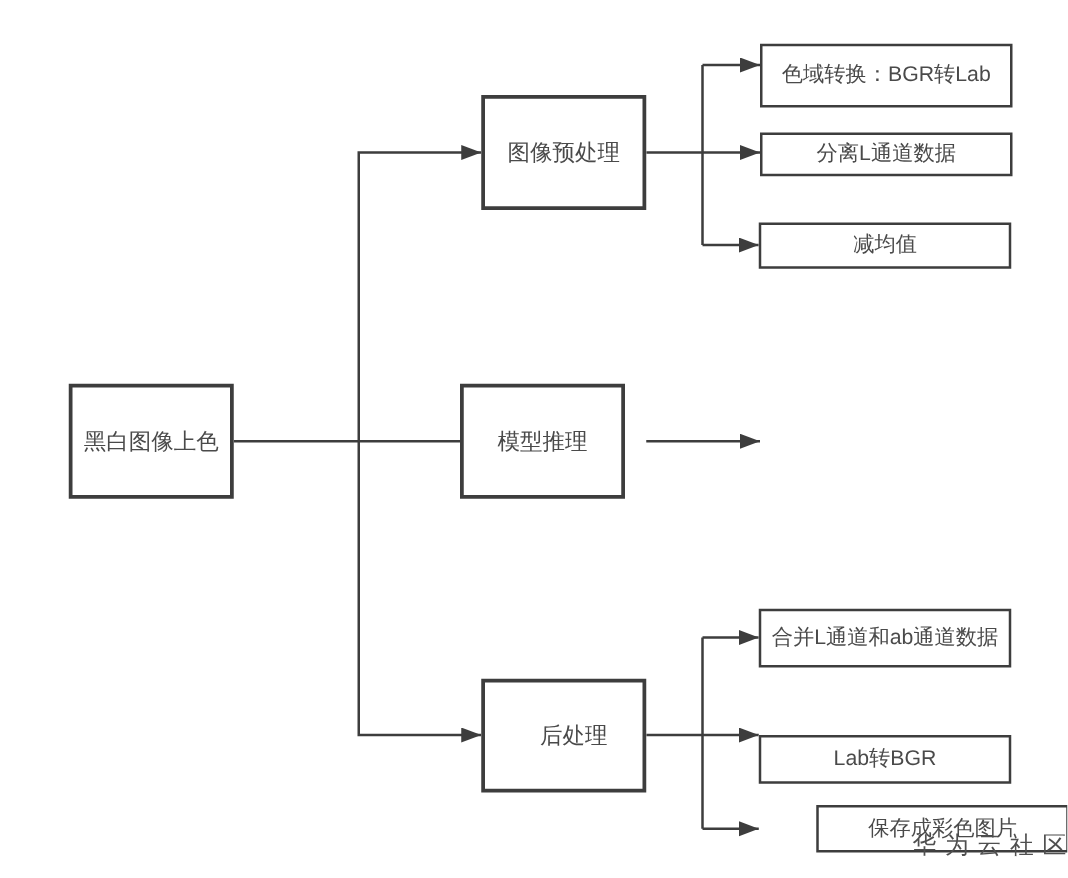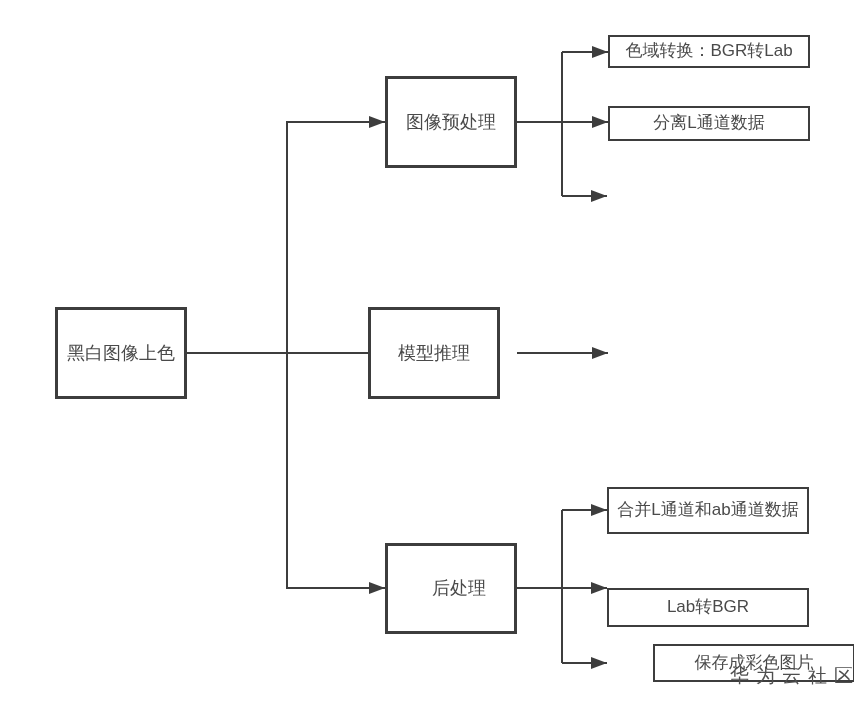--- a/index.html
+++ b/index.html
@@ -42,21 +42,21 @@
   .node.leaf {
     border: 2px solid #3d3d3d;
     width: 202px;
     font-size: 17px;
     padding: 0 8px;
   }
   .node.root { left: 55px; top: 307px; }
   .node.stage-pre   { left: 385px; top: 76px;  }
   .node.stage-infer { left: 368px; top: 307px; }
   .node.stage-post  { left: 385px; top: 543px; height: 91px; padding-left: 16px; }
-  .leaf-0 { left: 608px; top: 35px;  height: 33px; }
+  .leaf-0 { left: 608px; top: 35px;  height: 51px; }
   .leaf-1 { left: 608px; top: 106px; height: 35px; }
   .leaf-2 { left: 607px; top: 178px; height: 37px; }
   .leaf-3 { left: 608px; top: 327px; height: 51px; }
   .leaf-4 { left: 607px; top: 487px; height: 47px; }
   .leaf-5 { left: 607px; top: 569px; height: 39px; margin-top: 19px; }
   .leaf-6 { left: 607px; top: 644px; height: 38px; margin-left: 46px; }
   .watermark {
     position: absolute;
     left: 730px;
     top: 663px;
@@ -112,20 +112,23 @@
   <div class="node stage stage-post">
     <span>后处理</span>
   </div>
 
   <div class="node leaf leaf-0">
     <span>色域转换：BGR转Lab</span>
   </div>
   <div class="node leaf leaf-1">
     <span>分离L通道数据</span>
   </div>
+  <div class="node leaf leaf-2">
+    <span>减均值</span>
+  </div>
 
 
   <div class="node leaf leaf-4">
     <span>合并L通道和ab通道数据</span>
   </div>
   <div class="node leaf leaf-5">
     <span>Lab转BGR</span>
   </div>
   <div class="node leaf leaf-6">
     <span>保存成彩色图片</span>

